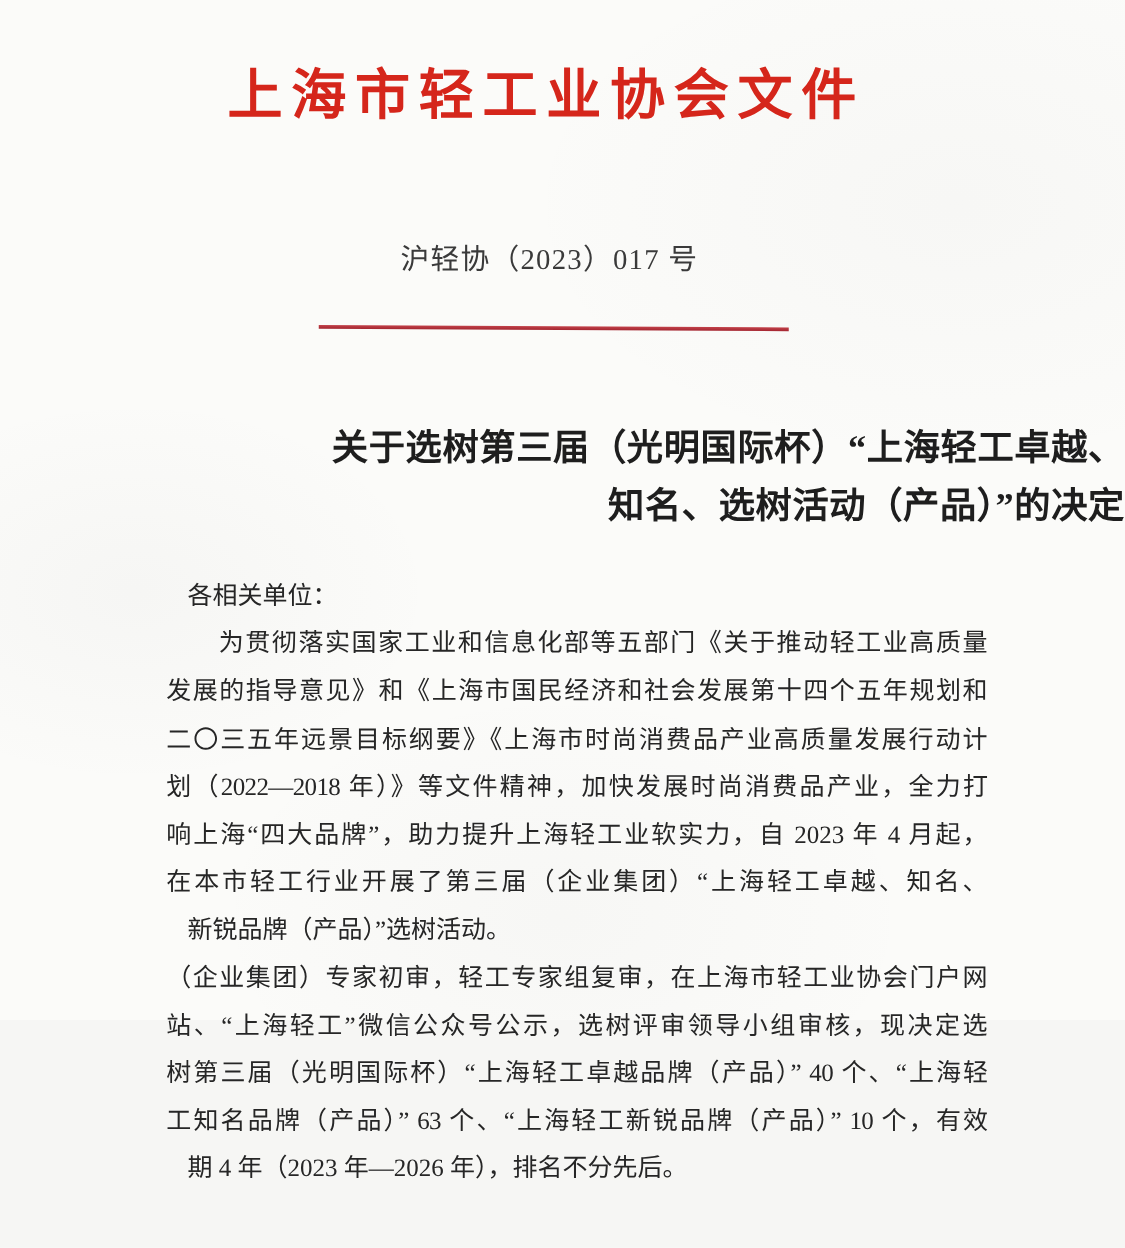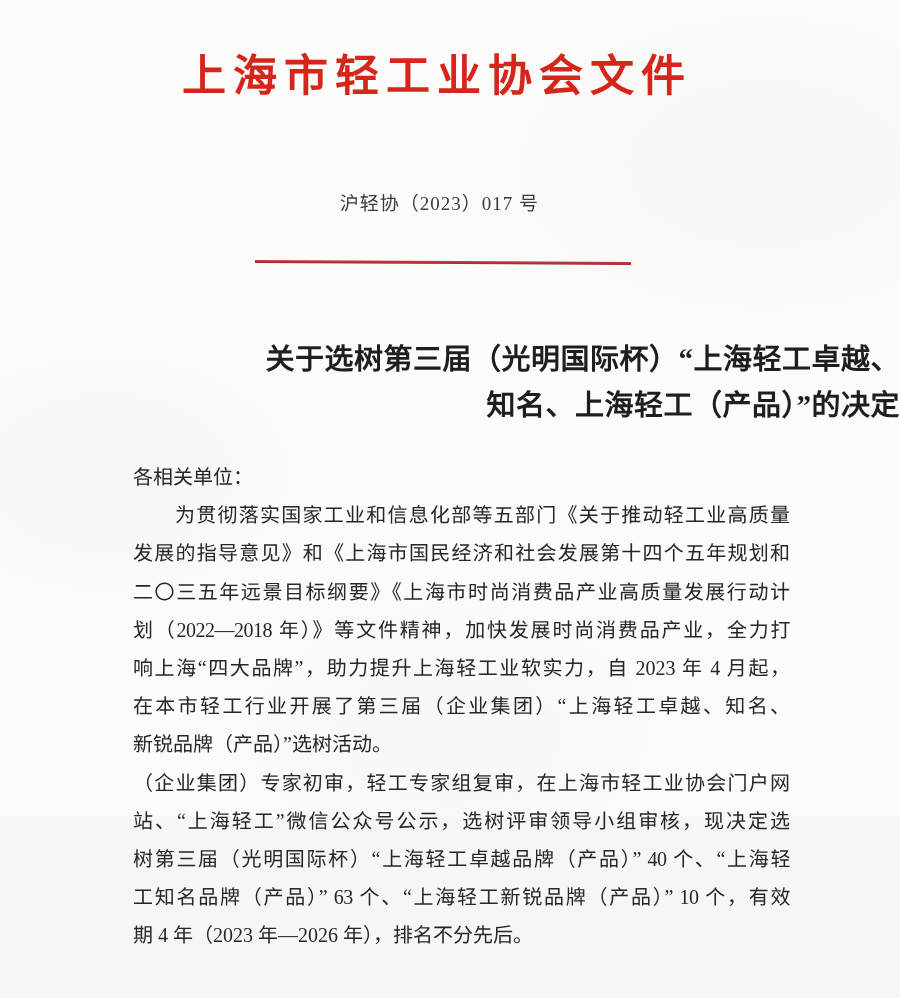--- a/index.html
+++ b/index.html
@@ -41,21 +41,21 @@
 
   
   .doc-number {
     position: absolute;
     top: 188px;
     left: 0;
     width: 100%;
     box-sizing: border-box;
     padding-right: 21px;
     text-align: center;
-    font-size: 19px;
+    font-size: 23px;
     letter-spacing: 1px;
     color: #3a3a3a;
     white-space: nowrap;
   }
 
   
   .red-rule {
     position: absolute;
     top: 260px;
     left: 255px;
@@ -92,20 +92,21 @@
   }
   .line {
     height: 38.2px;
     white-space: nowrap;
     text-align: justify;
     text-align-last: justify;
   }
   .line.end {
     text-align: right;
     text-align-last: left;
+    margin-left: 17px;
   }
   .line.indent {
     text-indent: 42px;
   }
   .line.tight {
     letter-spacing: -0.5px;
   }
 </style>
 </head>
 <body>
@@ -113,21 +114,21 @@
 <div class="page">
 
   <div class="org-title">上海市轻工业协会文件</div>
 
   <div class="doc-number">沪轻协（2023）017 号</div>
 
   <div class="red-rule"></div>
 
   <div class="doc-title">
     <div>关于选树第三届（光明国际杯）“上海轻工卓越、</div>
-    <div>知名、上海轻工（产品）”的决定</div>
+    <div>知名、选树活动（产品）”的决定</div>
   </div>
 
   <div class="doc-body">
     <div class="line end">各相关单位：</div>
 
     <div class="line indent">为贯彻落实国家工业和信息化部等五部门《关于推动轻工业高质量</div>
     <div class="line">发展的指导意见》和《上海市国民经济和社会发展第十四个五年规划和</div>
     <div class="line">二〇三五年远景目标纲要》《上海市时尚消费品产业高质量发展行动计</div>
     <div class="line tight">划（2022—2018 年）》等文件精神，加快发展时尚消费品产业，全力打</div>
     <div class="line">响上海“四大品牌”，助力提升上海轻工业软实力，自 2023 年 4 月起，</div>

